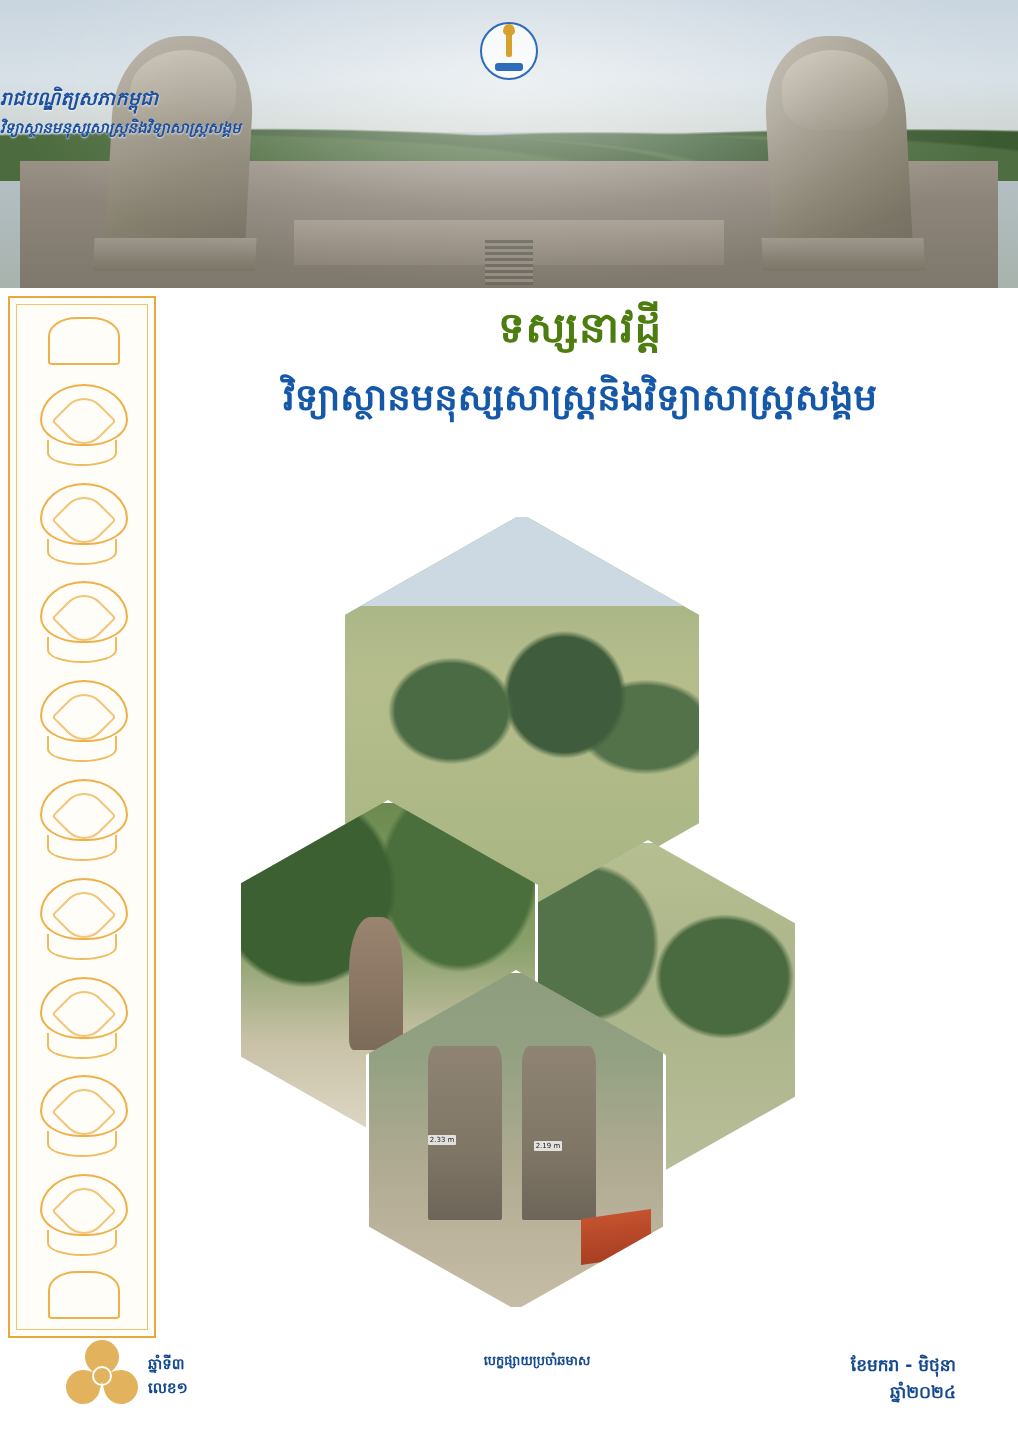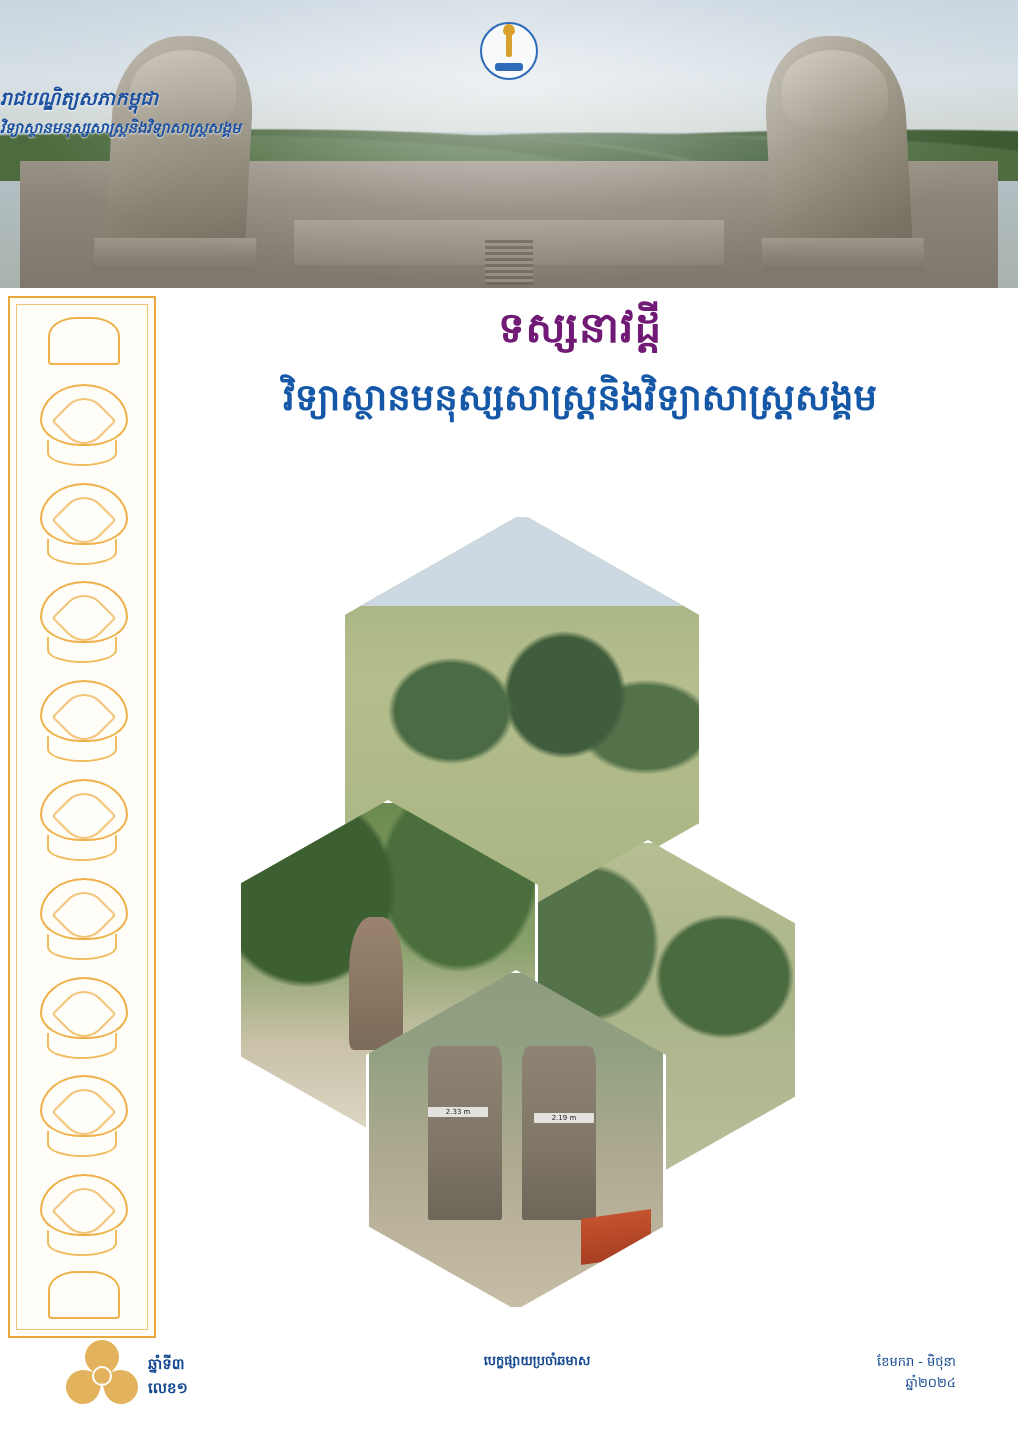--- a/index.html
+++ b/index.html
@@ -101,21 +101,21 @@
     font-size: 15px; color: #1b4fa0; font-weight: bold; margin-top: 4px;
     text-shadow: 0 1px 2px rgba(255,255,255,.85);
   }
 
   
   .title-wrap {
     position: absolute; left: 160px; top: 300px; width: 840px;
     text-align: center;
   }
   .title-main {
-    font-size: 42px; color: #701a75; font-weight: bold;
+    font-size: 42px; color: #4d7c0f; font-weight: bold;
     letter-spacing: 1px; line-height: 1.35;
   }
   .title-sub {
     font-size: 37px; color: #1558a8; font-weight: bold;
     margin-top: 16px; line-height: 1.35;
   }
 
   
   .ornament-col {
     position: absolute; left: 8px; top: 296px;
@@ -216,21 +216,21 @@
   }
   .hex-mid .ruin.a { left: 20%; }
   .hex-mid .ruin.b { left: 52%; }
   .hex-mid .roof {
     position: absolute; right: 4%; bottom: 14%; width: 70px; height: 46px;
     background: linear-gradient(to bottom, #c4522f, #a83f22);
     transform: skewY(-8deg);
   }
   .hex-mid .dimlabel {
     position: absolute; font-size: 7px; color: #1a1a1a;
-    background: rgba(255,255,255,.78); padding: 1px 18px; border-radius: 1px;
+    background: rgba(255,255,255,.78); padding: 1px 2px; border-radius: 1px; margin-top: 28px;
   }
   .hex-mid .dimlabel.l1 { left: 20%; top: 40%; }
   .hex-mid .dimlabel.l2 { left: 56%; top: 42%; }
 
   
   .footer {
     position: absolute; left: 0; bottom: 18px; width: 100%; height: 96px;
   }
   .footer-logo {
     position: absolute; left: 66px; top: 6px; width: 72px; height: 72px;
@@ -251,21 +251,21 @@
     font-size: 15px; color: #15498f; font-weight: bold; line-height: 1.6;
   }
   .footer-center {
     position: absolute; left: 0; top: 16px; width: 100%;
     text-align: center;
     font-size: 13px; color: #15498f; font-weight: bold; line-height: 1.7; margin-left: 28px;
   }
   .footer-right {
     position: absolute; right: 62px; top: 18px;
     text-align: right;
-    font-size: 13px; color: #15498f; font-weight: normal; line-height: 1.6;
+    font-size: 17px; color: #15498f; font-weight: bold; line-height: 1.6;
   }
 </style>
 </head>
 <body>
 
 <div class="header-banner">
   <div class="sky"></div>
   <div class="treeline"></div>
   <div class="temple-platform">
     <div class="temple-body"></div>

